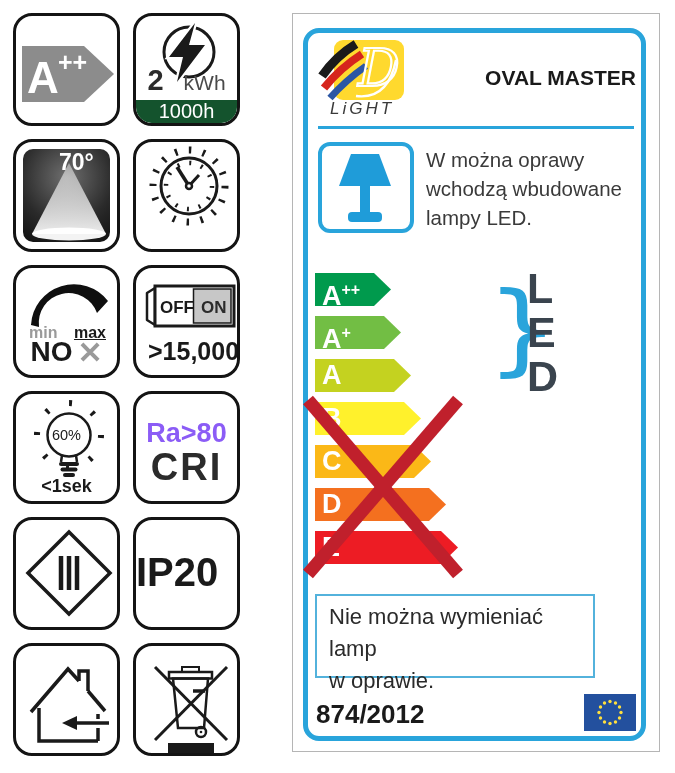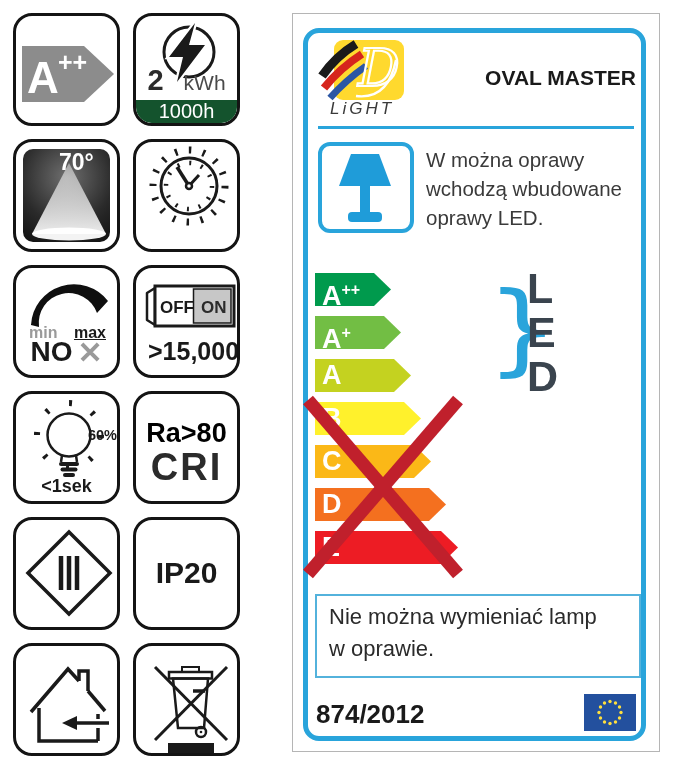--- a/index.html
+++ b/index.html
@@ -25,26 +25,26 @@
   .beam-deg{position:absolute;left:11px;top:7px;color:#fff;font-size:23px;font-weight:bold;margin-left:32px;}
 
   .ic-bottom{position:absolute;left:0;right:0;bottom:6px;text-align:center;
              font-size:24px;font-weight:bold;color:#1a1a1a;white-space:nowrap;}
   .dim-min{position:absolute;left:13px;top:56px;font-size:16px;font-weight:bold;color:#9a9a9a;}
   .dim-max{position:absolute;right:11px;top:56px;font-size:16px;font-weight:bold;color:#1a1a1a;text-decoration:underline;}
   .dim-no{position:absolute;left:0;right:0;bottom:5px;text-align:center;}
   .dim-no .no{font-size:28px;font-weight:bold;}
   .dim-no .x{font-size:30px;font-weight:bold;color:#9a9a9a;margin-left:5px;vertical-align:-2px;}
 
-  .pct{position:absolute;left:0;right:0;top:33px;text-align:right;font-size:14.5px;font-weight:bold;}
-  .ra{position:absolute;left:0;right:0;top:24px;text-align:center;font-size:27px;font-weight:bold;color:#000000;}
+  .pct{position:absolute;left:0;right:0;top:33px;text-align:center;font-size:14.5px;font-weight:normal;}
+  .ra{position:absolute;left:0;right:0;top:24px;text-align:center;font-size:27px;font-weight:bold;color:#8b5cf6;}
   .cri{position:absolute;left:0;right:0;top:52px;text-align:center;font-size:38px;font-weight:bold;
        color:#2b2b2b;letter-spacing:2px;}
-  .ip{position:absolute;left:0;right:0;top:50%;transform:translateY(-54%);text-align:center;
-      font-size:30px;font-weight:bold;}
+  .ip{position:absolute;left:0;right:0;top:50%;transform:translateY(-54%);text-align:left;
+      font-size:40px;font-weight:bold;}
 
   
   .outer-frame{position:absolute;left:292px;top:13px;width:368px;height:739px;
                border:1px solid #b5b5b5;box-sizing:border-box;background:#fff;}
   .blue-frame{position:absolute;left:303px;top:28px;width:343px;height:713px;
               border:5px solid #29a4db;border-radius:16px;box-sizing:border-box;background:#fff;}
   .product-title{position:absolute;left:430px;top:66px;width:206px;text-align:right;
                  font-size:21px;font-weight:600;color:#1a1a1a;}
   .logo{position:absolute;left:316px;top:36px;width:92px;height:70px;}
   .logo-text{position:absolute;left:330px;top:99px;width:80px;font-size:17px;font-style:italic;
@@ -60,21 +60,21 @@
            clip-path:polygon(0 0,calc(100% - 17px) 0,100% 50%,calc(100% - 17px) 100%,0 100%);}
   .e-label{display:inline-block;padding-left:7px;font-size:27px;font-weight:bold;color:#fff;line-height:33px;}
   .e-label sup{font-size:16px;}
 
   .brace{position:absolute;left:486px;top:264px;font-size:100px;line-height:130px;color:#29a4db;
          font-family:"DejaVu Sans",sans-serif;transform:scaleX(1.15);transform-origin:left center;}
   .led-col{position:absolute;left:527px;top:266px;font-size:43px;font-weight:bold;color:#3a444e;line-height:44px;}
 
   .x-mark{position:absolute;left:298px;top:392px;width:170px;height:192px;}
 
-  .note-box{position:absolute;left:315px;top:594px;width:326px;height:84px;border:2px solid #53b2dc;
+  .note-box{position:absolute;left:315px;top:594px;width:280px;height:84px;border:2px solid #53b2dc;
             box-sizing:border-box;padding:5px 12px;font-size:22px;line-height:32px;color:#2b2b2b;background:#fff;}
   .regulation{position:absolute;left:316px;top:699px;font-size:26px;font-weight:bold;color:#1a1a1a;}
   .eu-flag{position:absolute;left:584px;top:694px;width:52px;height:37px;background:#23509e;}
 </style>
 </head>
 <body>
 
 <div class="sheet">
 
   <div class="icon-box r1 c1">
@@ -225,21 +225,21 @@
   <div class="lamp-box">
     <svg width="88" height="83" viewBox="0 0 88 83">
       <polygon points="29,8 57,8 69,40 17,40" fill="#1F9CD9"></polygon>
       <rect x="38" y="40" width="10" height="28" fill="#1F9CD9"></rect>
       <rect x="26" y="66" width="34" height="10" rx="4" fill="#1F9CD9"></rect>
     </svg>
   </div>
   <div class="lamp-note">
     <div>W można oprawy</div>
     <div>wchodzą wbudowane</div>
-    <div>oprawy LED.</div>
+    <div>lampy LED.</div>
   </div>
 
   <div class="scale">
       <div class="e-arrow" style="width: 76px; background: rgb(0, 154, 77);"><span class="e-label">A<sup>++</sup></span></div>
       <div class="e-arrow" style="width: 86px; background: rgb(114, 190, 68);"><span class="e-label">A<sup>+</sup></span></div>
       <div class="e-arrow" style="width: 96px; background: rgb(196, 210, 32);"><span class="e-label">A</span></div>
       <div class="e-arrow" style="width: 106px; background: rgb(255, 241, 44);"><span class="e-label">B</span></div>
       <div class="e-arrow" style="width: 116px; background: rgb(251, 184, 23);"><span class="e-label">C</span></div>
       <div class="e-arrow" style="width: 131px; background: rgb(244, 112, 31);"><span class="e-label">D</span></div>
       <div class="e-arrow" style="width: 143px; background: rgb(237, 28, 36);"><span class="e-label">E</span></div>

